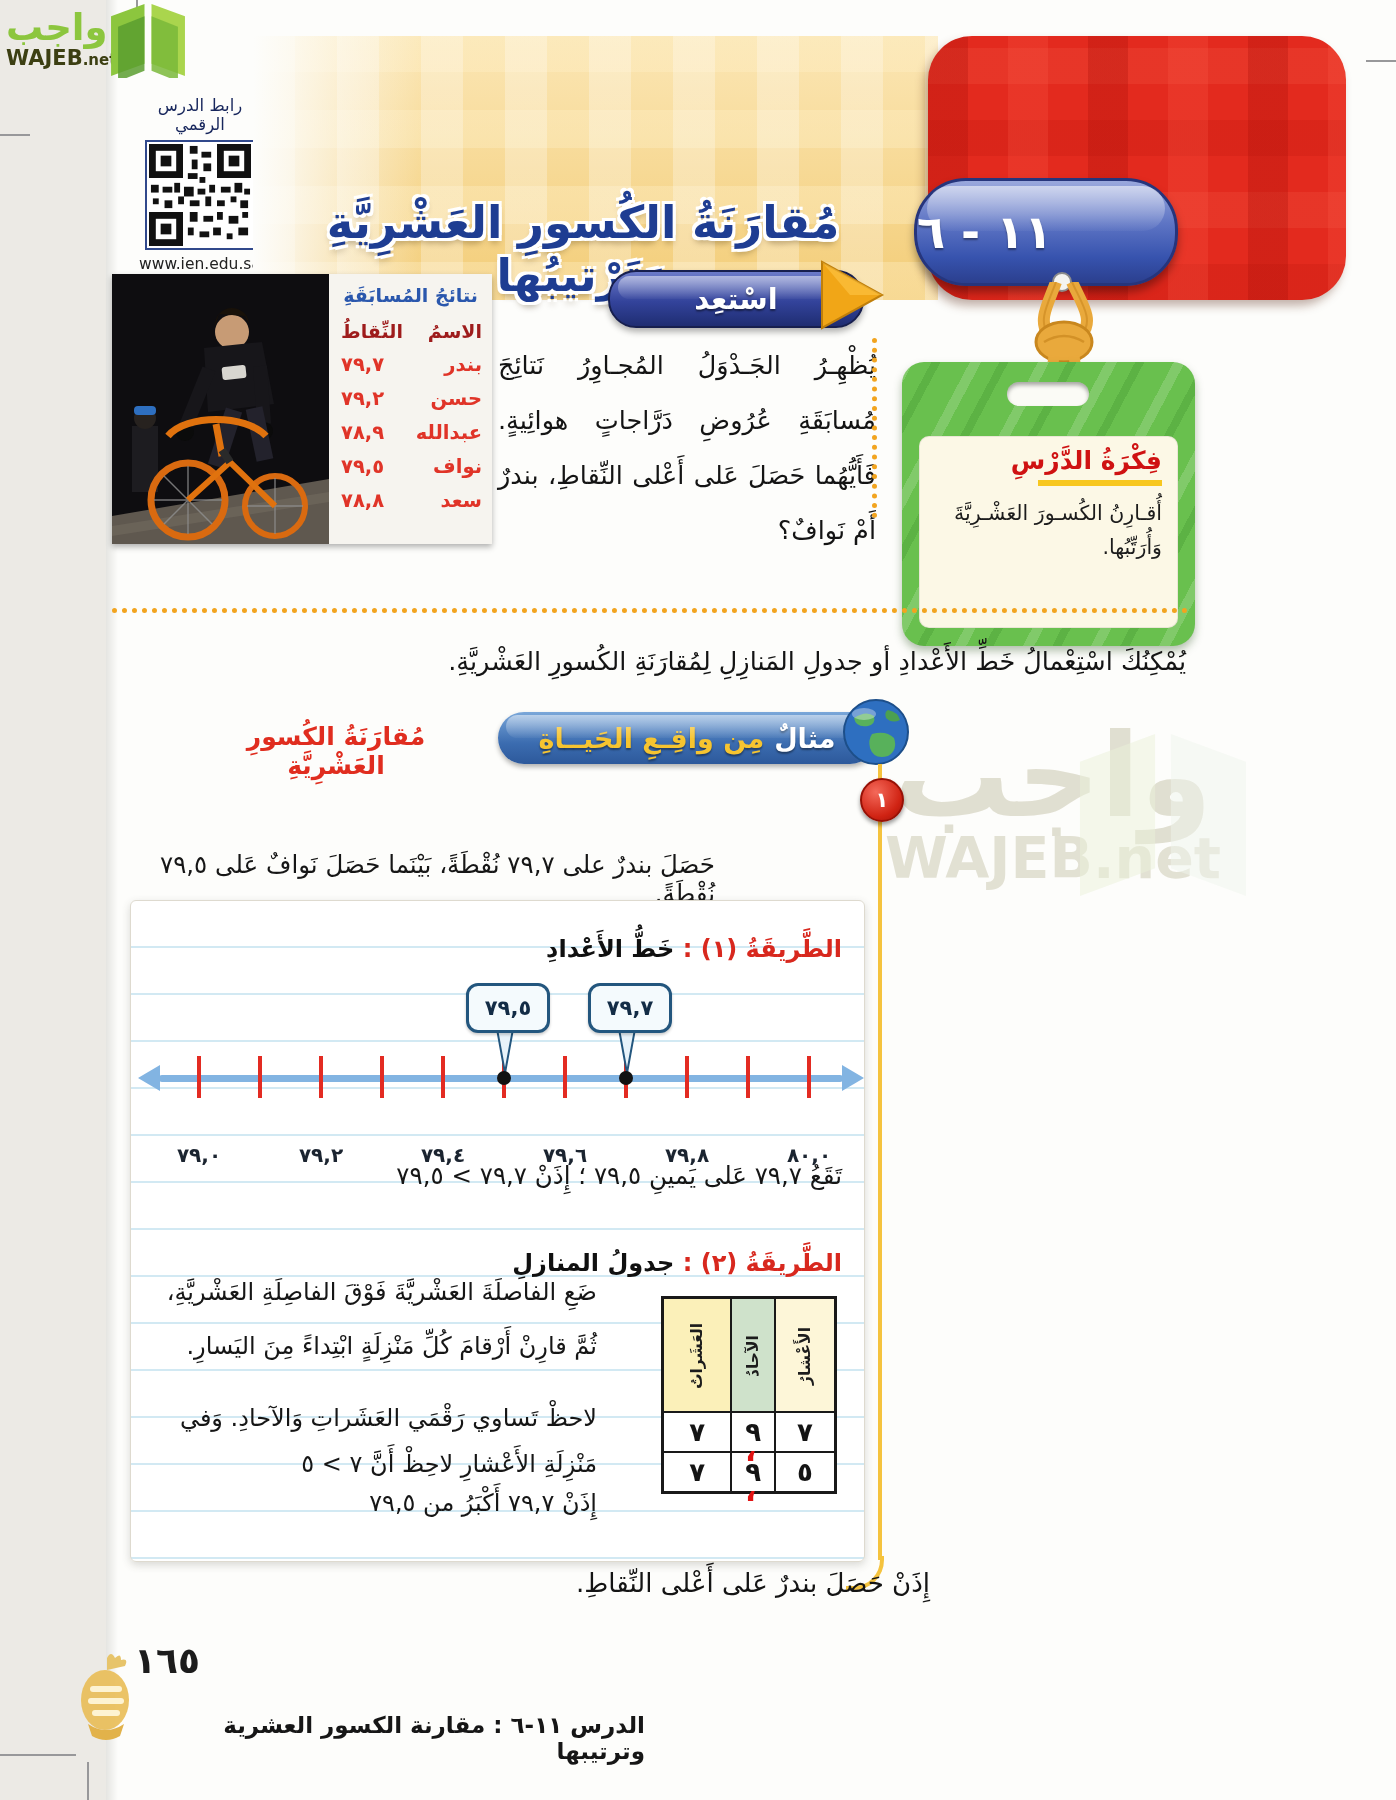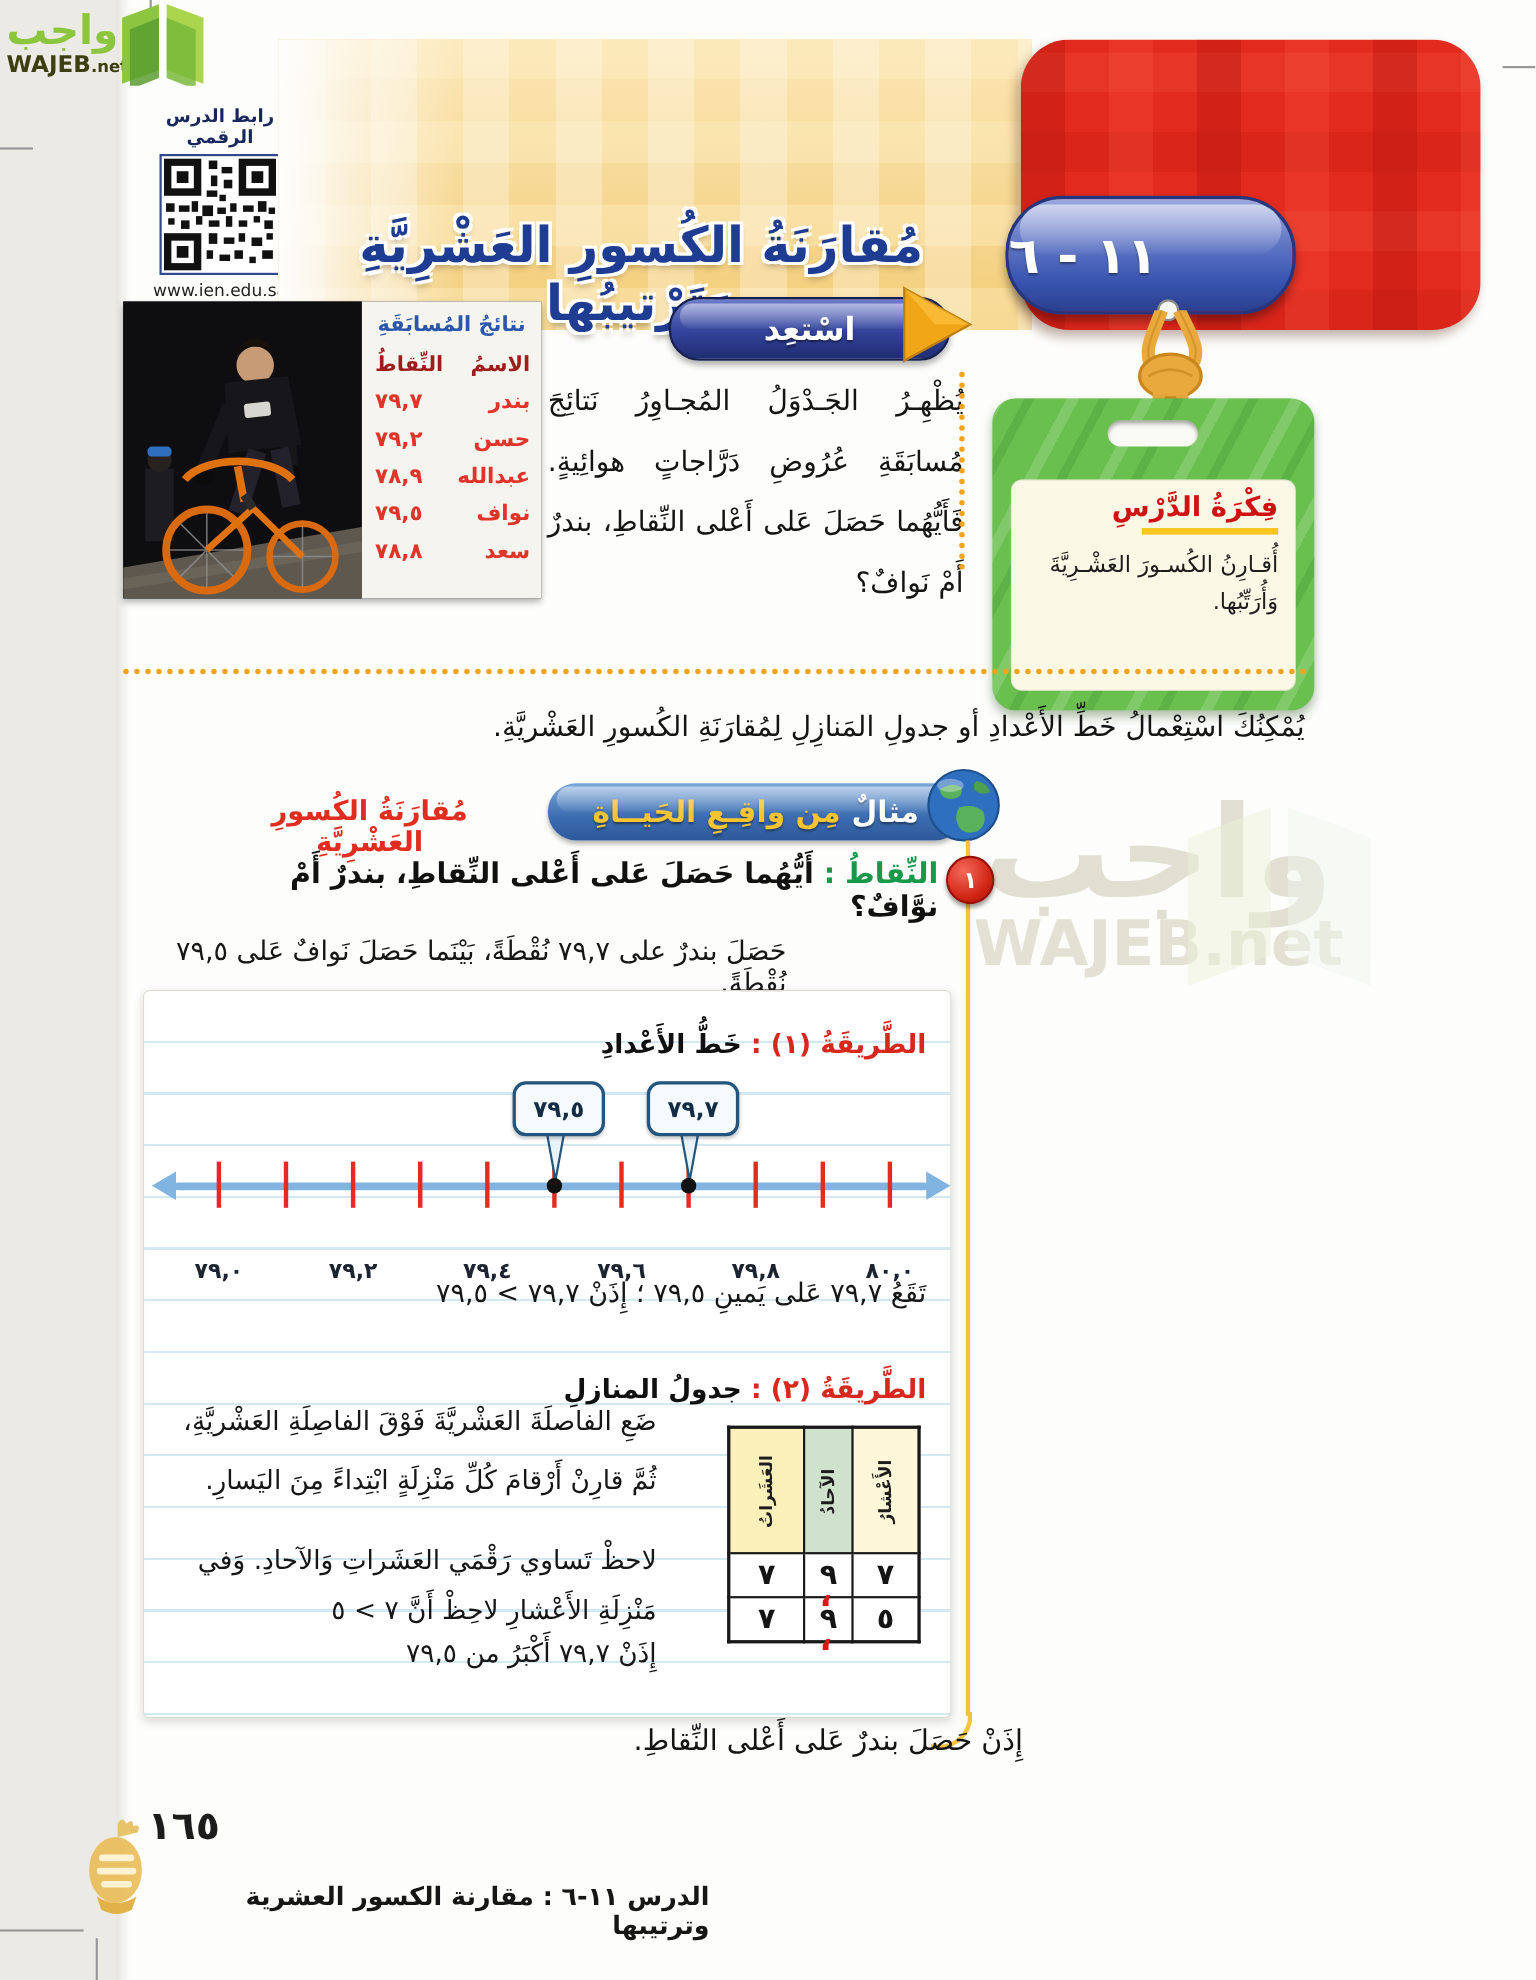--- a/index.html
+++ b/index.html
@@ -12,21 +12,21 @@
   .strip-shadow{left:106px;top:0;width:12px;height:1800px;
      background:linear-gradient(to right,rgba(120,120,110,.18),rgba(120,120,110,0));}
   .crop{background:#98989a;}
 
   
   .logo-ar{font-size:37px;font-weight:bold;color:#8cc63e;line-height:36px;}
   .logo-net{font-size:21px;font-weight:bold;color:#3c3f12;}
   .logo-net small{font-size:15px;font-weight:bold;}
 
   
-  .qr-label{font-size:16.5px;font-weight:bold;color:#17265c;text-align:center;}
+  .qr-label{font-size:16.5px;font-weight:normal;color:#17265c;text-align:center;}
   .qr-frame{width:106px;height:106px;border:2px solid #31498c;background:#fff;margin:6px auto 0 auto;}
   .qr-url{font-size:15.5px;color:#222;text-align:center;margin-top:5px;}
 
   
   .yellow-zone{left:253px;top:36px;width:685px;height:264px;
      background-color:#f7d386;
      background-image:
        repeating-linear-gradient(90deg, rgba(255,255,255,.28) 0 42px, rgba(255,255,255,0) 42px 84px),
        repeating-linear-gradient(0deg, rgba(255,240,200,.35) 0 38px, rgba(0,0,0,0) 38px 76px),
        linear-gradient(180deg,#fbe6b4,#f3cd78);}
@@ -372,24 +372,20 @@
     <path d="M12,20 q12,-8 20,-2 q2,8 -6,10 q-12,2 -14,-8z" fill="#58b15b"></path>
     <path d="M30,36 q14,-4 22,4 q4,12 -6,18 q-14,4 -18,-8 q-2,-8 2,-14z" fill="#58b15b"></path>
     <path d="M46,12 q10,2 12,10 q-8,4 -14,-2 q-2,-6 2,-8z" fill="#4ca050"></path>
     <ellipse cx="22" cy="16" rx="12" ry="6" fill="#ffffff" opacity=".35"></ellipse>
   </svg>
   <div class="abs ex-topic">مُقارَنَةُ الكُسورِ العَشْرِيَّةِ</div>
 
   <div class="abs yline"></div>
   <div class="abs yhook"></div>
   <div class="abs num-badge">١</div>
-  <div class="abs q-line" dir="rtl">
-    <span class="q-label">النِّقاطُ :</span>
-    <span>أَيُّهُما حَصَلَ عَلى أَعْلى النِّقاطِ، بندرٌ أَمْ نوَّافٌ؟</span>
-  </div>
   <div class="abs a-line" dir="rtl">حَصَلَ بندرٌ على ٧٩,٧ نُقْطَةً، بَيْنَما حَصَلَ نَوافٌ عَلى ٧٩,٥ نُقْطَةً.</div>
 
   <div class="abs work-box">
 
     <div class="m-head m1-head" dir="rtl">
       <span class="m-label">الطَّريقَةُ (١) :</span>
       <span>خَطُّ الأَعْدادِ</span>
     </div>
 
     <div class="callout" style="left:335px;">٧٩,٥</div>

